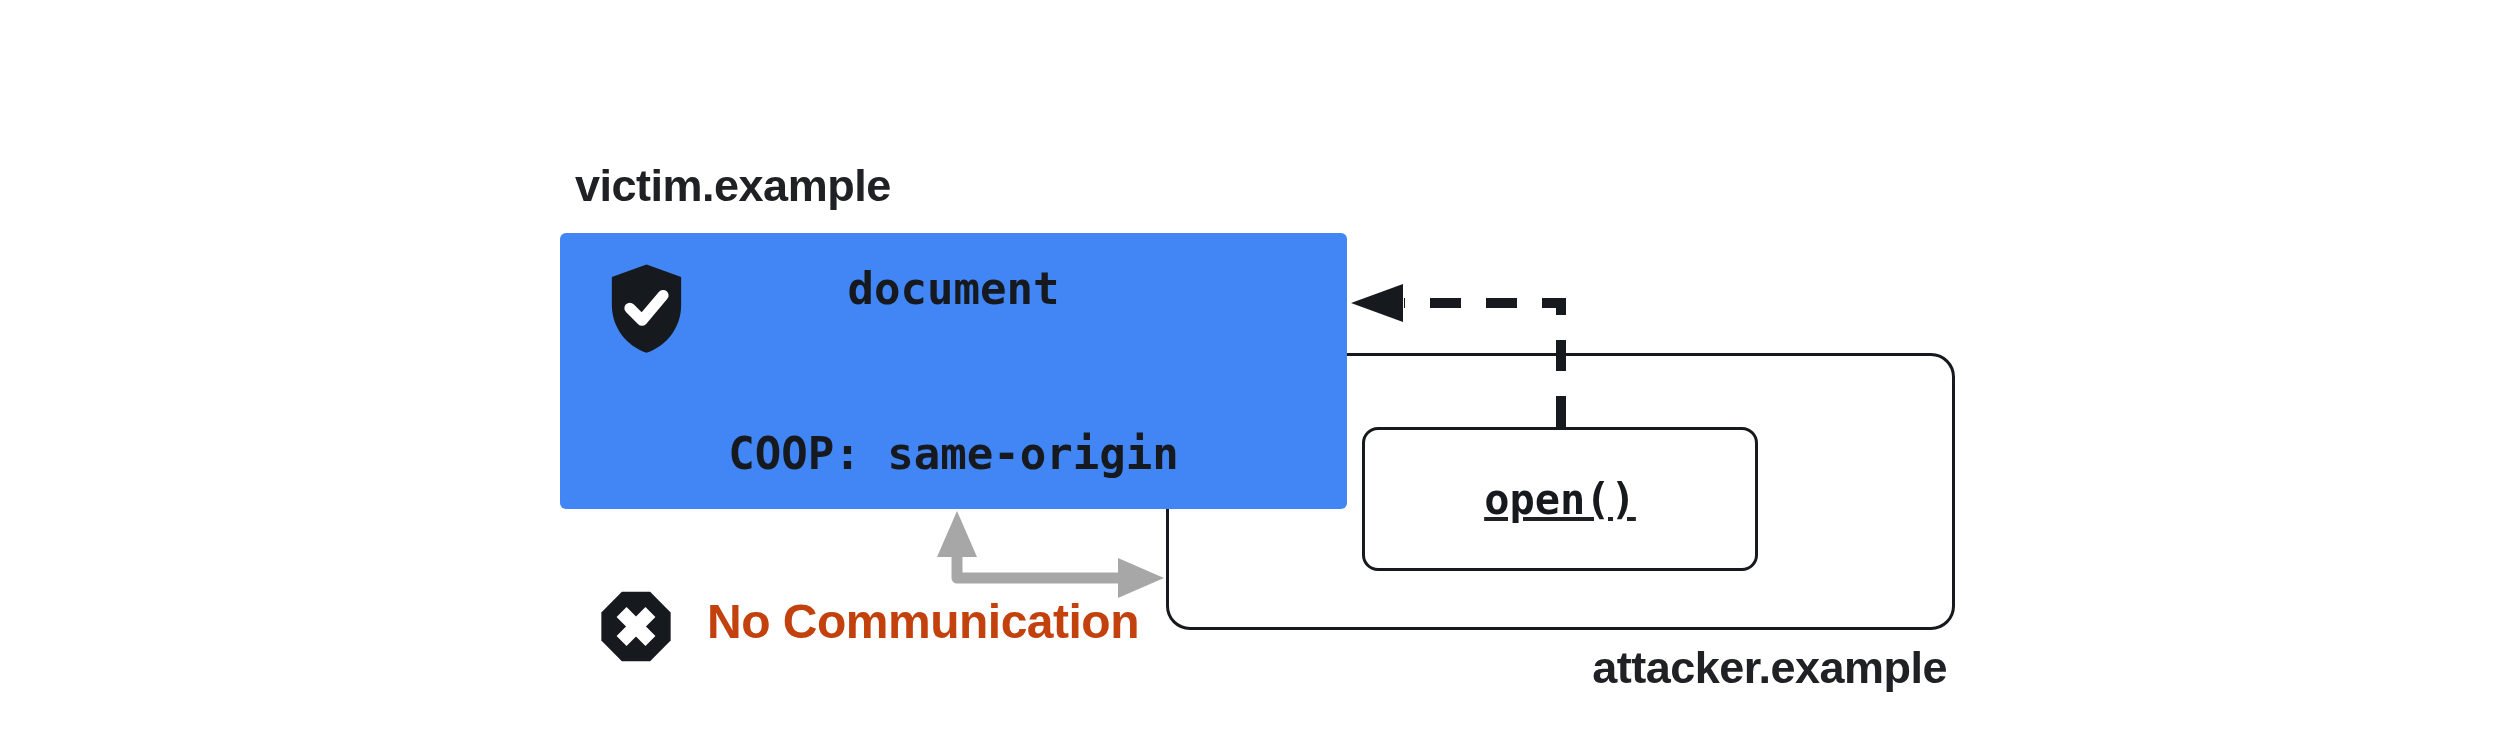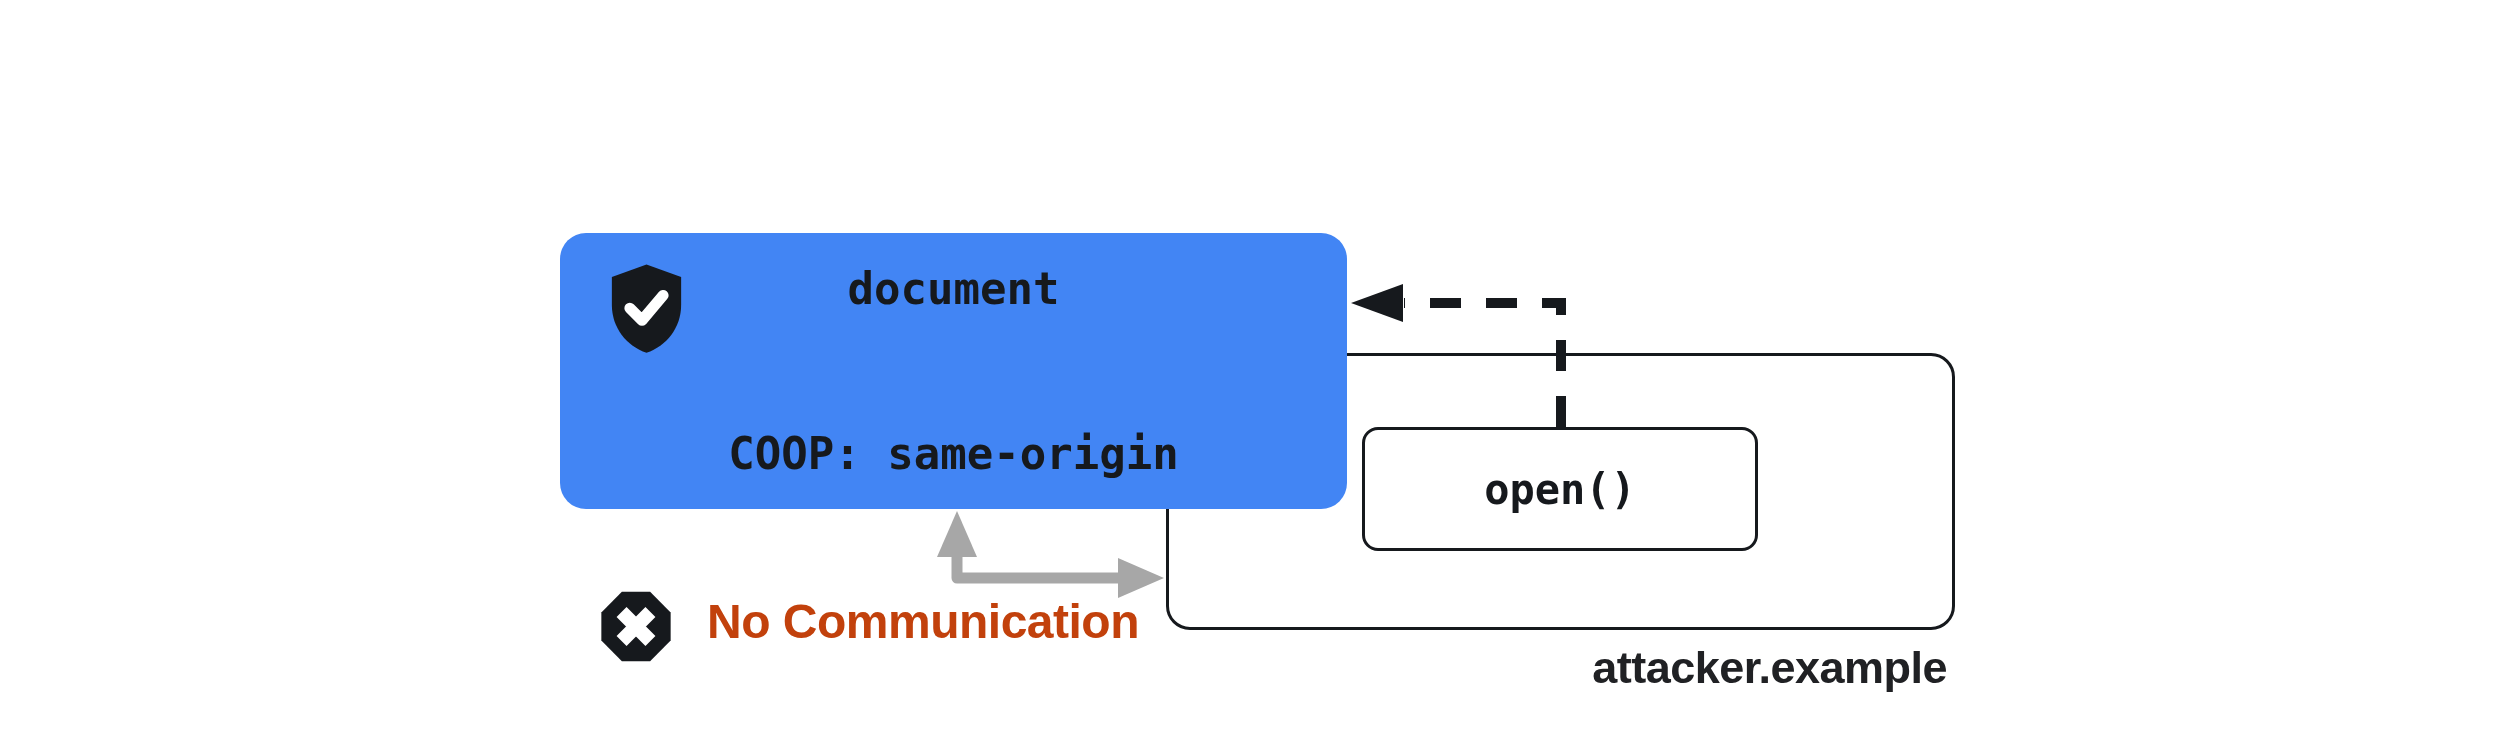--- a/index.html
+++ b/index.html
@@ -25,21 +25,21 @@
     white-space: nowrap;
     line-height: 1;
   }
   .victim-label   { left: 575px; top: 163px; }
   .attacker-label { right: 553px; top: 645px; margin-left: 28px; }
 
   
   .victim-box {
     left: 560px; top: 233px;
     width: 787px; height: 276px;
-    border-radius: 26px;
+    border-radius: 6px;
     background: #4285f4;
     display: flex;
     align-items: center;
     justify-content: center;
   }
   .victim-box-lines {
     font-family: "DejaVu Sans Mono", monospace;
     font-weight: 700;
     font-size: 44px;
     line-height: 55px;
@@ -54,28 +54,29 @@
     width: 789px; height: 277px;
     border: 3px solid #16191d;
     border-radius: 24px;
     background: #ffffff;
     box-sizing: border-box;
   }
 
   
   .open-box {
     left: 1362px; top: 427px;
-    width: 396px; height: 124px;
+    width: 396px; height: 144px;
     border: 3px solid #16191d;
     border-radius: 16px;
     background: #ffffff;
     box-sizing: border-box;
     display: flex;
     align-items: center;
     justify-content: center;
+    text-decoration: underline;
   }
   .open-box-label {
     font-family: "DejaVu Sans Mono", monospace;
     font-weight: 700;
     font-size: 42px;
     color: #16191d;
     white-space: pre;
   }
 
   
@@ -134,18 +135,19 @@
       <polygon points="957,511 937,557 977,557" fill="#a7a7a7"></polygon>
       <polygon points="1164,578 1118,558 1118,598" fill="#a7a7a7"></polygon>
     </g>
   </svg>
 
   <svg class="abs blocked-icon" viewBox="0 0 24 24">
     <polygon points="7.6,1.2 16.4,1.2 22.8,7.6 22.8,16.4 16.4,22.8 7.6,22.8 1.2,16.4 1.2,7.6" fill="#16191d"></polygon>
     <path d="M7.5 7.5 L16.5 16.5 M16.5 7.5 L7.5 16.5" stroke="#ffffff" stroke-width="4.4" stroke-linecap="butt"></path>
   </svg>
 
+  <div class="abs domain-label victim-label">victim.example</div>
 
   <div class="abs domain-label attacker-label">attacker.example</div>
 
   <div class="abs nocomm-label">No Communication</div>
 
 </div>
 
 </body></html>

